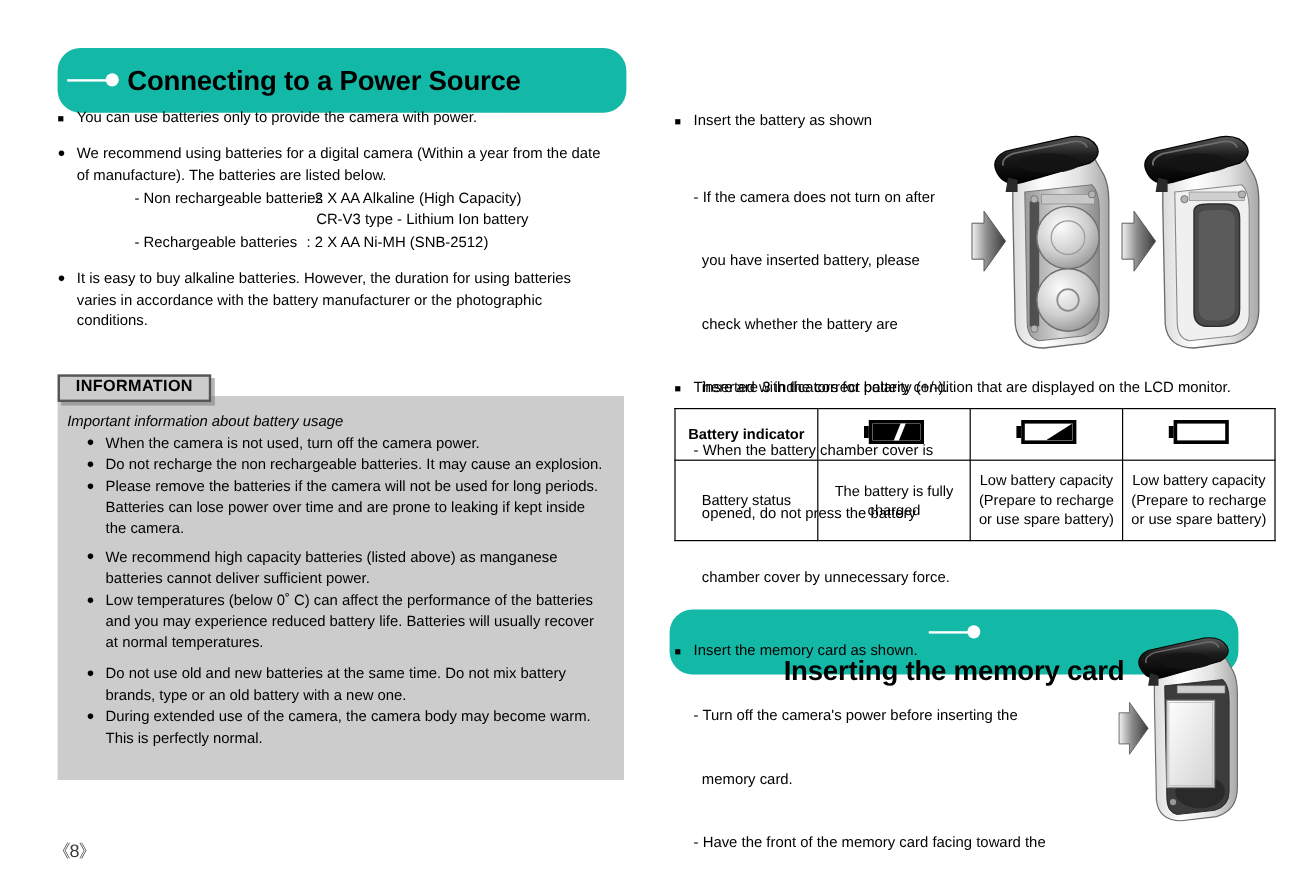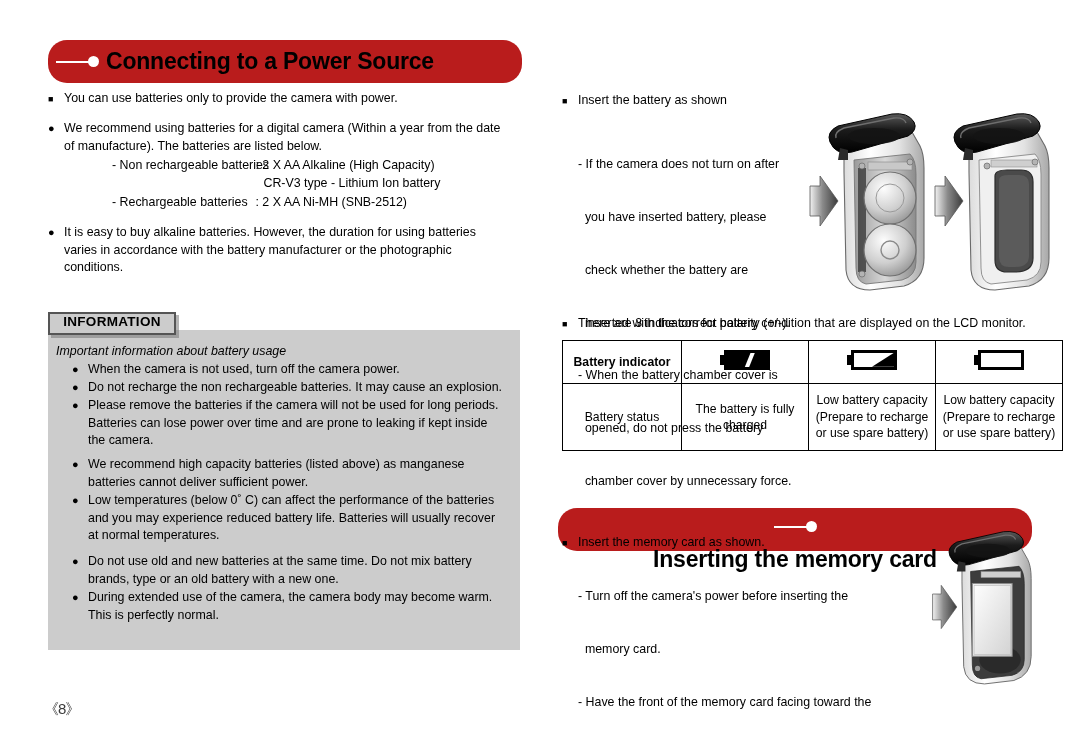--- a/index.html
+++ b/index.html
@@ -12,22 +12,22 @@
     height: 746px;
     position: relative;
     font-family: "Liberation Sans", sans-serif;
     color: #000000;
     overflow: hidden;
   }
 
   
   .pill {
     position: absolute;
-    height: 43px;
-    background: #b91c1c;
+    height: 54px;
+    background: #14b8a6;
     border-radius: 19px;
     display: flex;
     align-items: center;
   }
   .pill-lead {
     position: relative;
     width: 58px;
     height: 38px;
     flex: 0 0 auto;
   }

